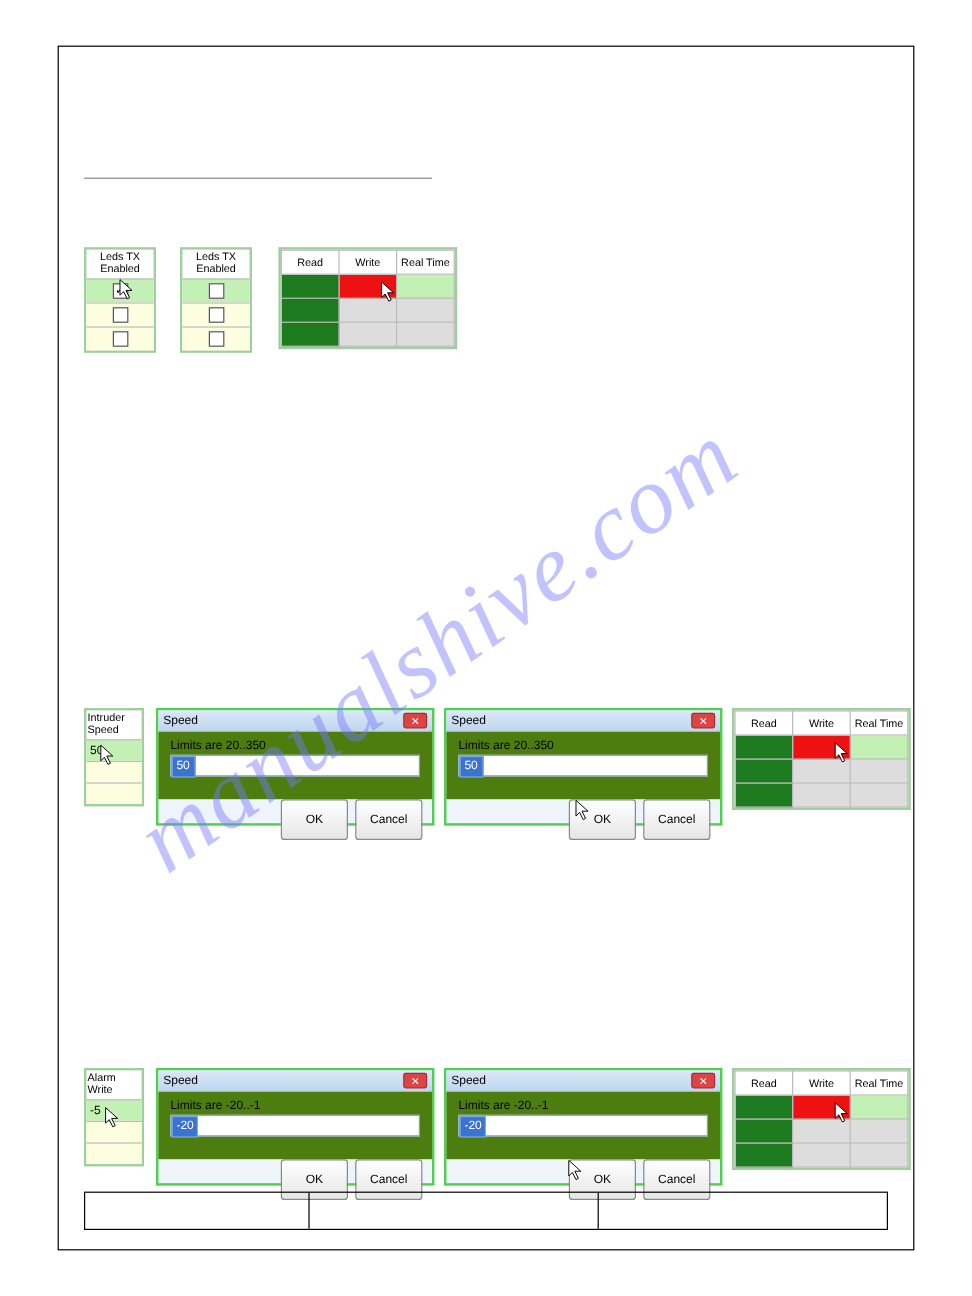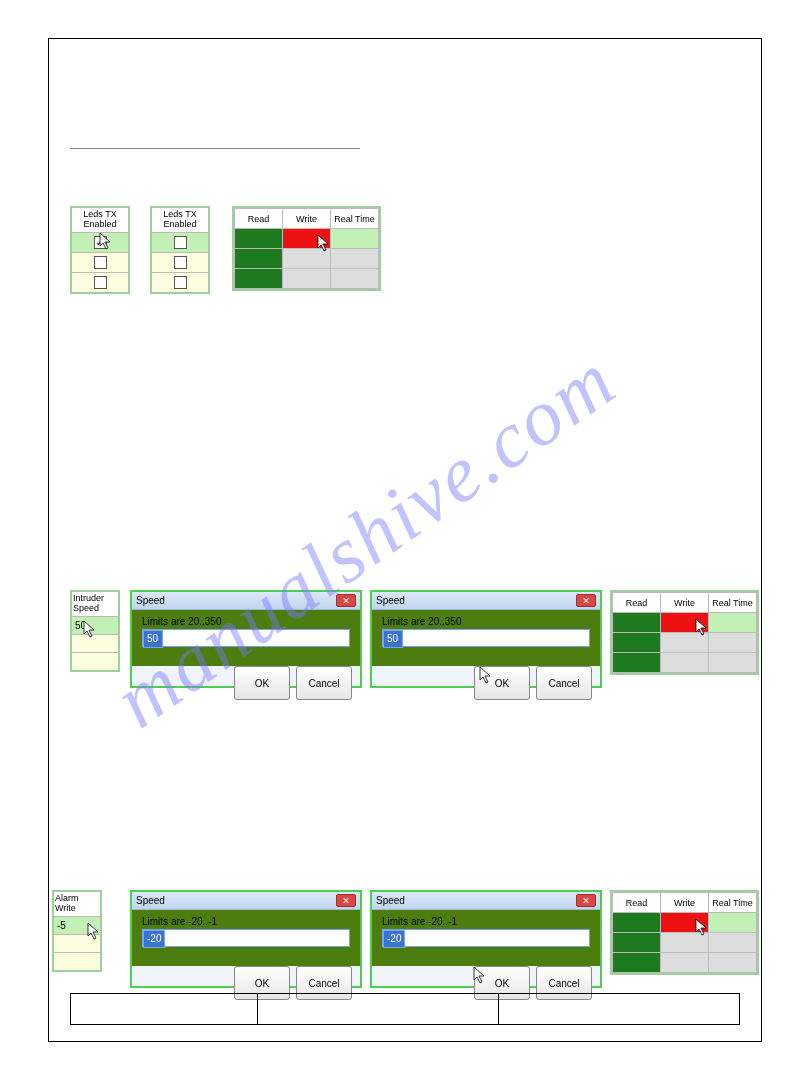--- a/index.html
+++ b/index.html
@@ -188,21 +188,21 @@
           <td class="gy"></td>
           <td class="gy"></td>
         </tr>
   </tbody>
     </table>
 </div>
 <div class="cursor" style="left:694px; top:618px;"><svg viewBox="0 0 16 20">
       <path d="M2 1 L2 14 L5 11 L8 17 L10 16 L7 10 L12 10 Z" fill="#fff" stroke="#000" stroke-width="0.8"></path>
     </svg></div>
 
-<div class="isao" style="left:52px; top:890px;">
+<div class="isao" style="left:70px; top:890px;">
   <div class="hdr"><span>Alarm</span><br><span>Write</span></div>
   <div class="row g">-5</div>
   <div class="row y"></div>
   <div class="row y"></div>
 </div>
 <div class="cursor" style="left:86px; top:922px;"><svg viewBox="0 0 16 20">
       <path d="M2 1 L2 14 L5 11 L8 17 L10 16 L7 10 L12 10 Z" fill="#fff" stroke="#000" stroke-width="0.8"></path>
     </svg></div>
 
 <div class="dlg" style="left:130px; top:890px;">

